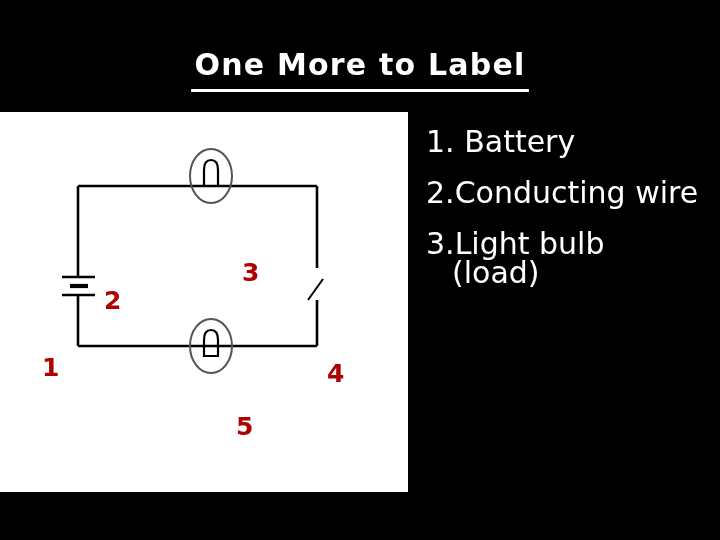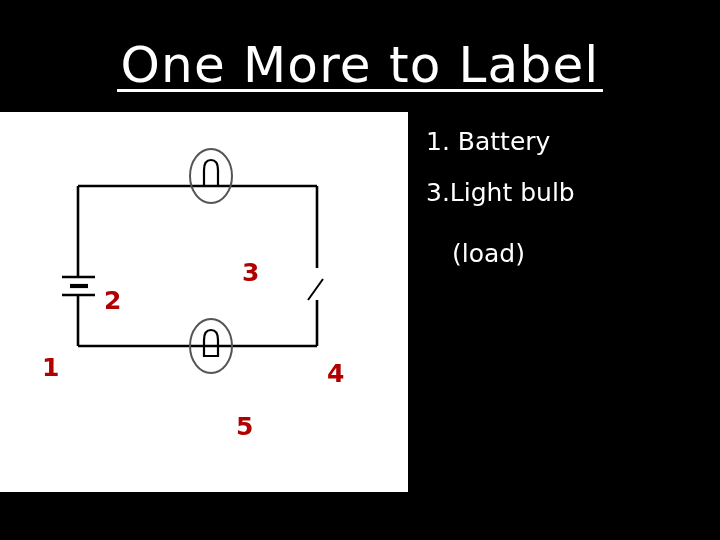--- a/index.html
+++ b/index.html
@@ -21,22 +21,22 @@
   
   #title-block {
     position:absolute;
     left:0; top:44px;
     width:720px;
     text-align:center;
   }
   #title-text {
     display:inline-block;
     font-family:"DejaVu Sans", sans-serif;
-    font-size:50px;
-    font-weight:400;
+    font-size:30px;
+    font-weight:700;
     letter-spacing:1.2px;
     color:#ffffff;
     line-height:42px;
     padding:0 4px 3px 4px;
     border-bottom:3px solid #ffffff;
     white-space:nowrap;
     text-align:right;
   }
 
   
@@ -72,31 +72,30 @@
   #callout-5 { left:236px; top:302px; }
 
   
   #legend {
     position:absolute;
     left:426px; top:127px;
     width:288px;
   }
   .legend-item {
     font-family:"DejaVu Sans", sans-serif;
-    font-size:25px;
+    font-size:30px;
     line-height:29px;
     color:#ffffff;
     margin-bottom:22px;
     white-space:nowrap;
   }
   .legend-item .cont {
     display:block;
     padding-left:26px;
     white-space:nowrap;
-    margin-top:32px;
   }
 </style>
 </head>
 <body>
 
 <div id="slide">
 
   <div id="title-block">
     <span id="title-text">One More to Label</span>
   </div>
@@ -159,20 +158,23 @@
 
   </div>
 
   <div id="legend">
 
     <div class="legend-item">
       <span>1.</span>
       <span>Battery</span>
     </div>
 
+    <div class="legend-item">
+      <span>2.</span><span>Conducting wire</span>
+    </div>
 
     <div class="legend-item">
       <span>3.</span><span>Light bulb</span>
       <span class="cont">(load)</span>
     </div>
 
 
 
   </div>
 

